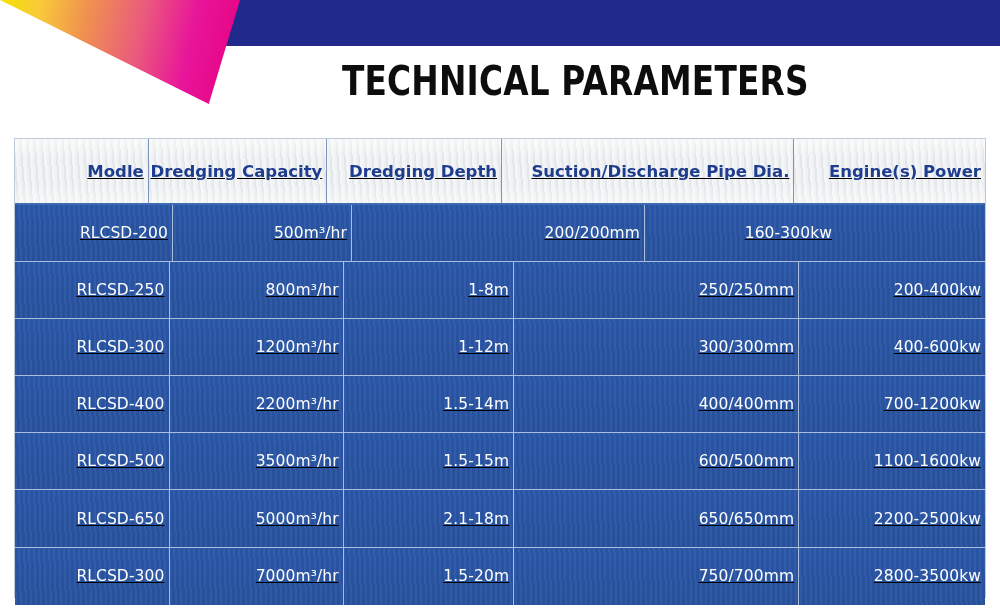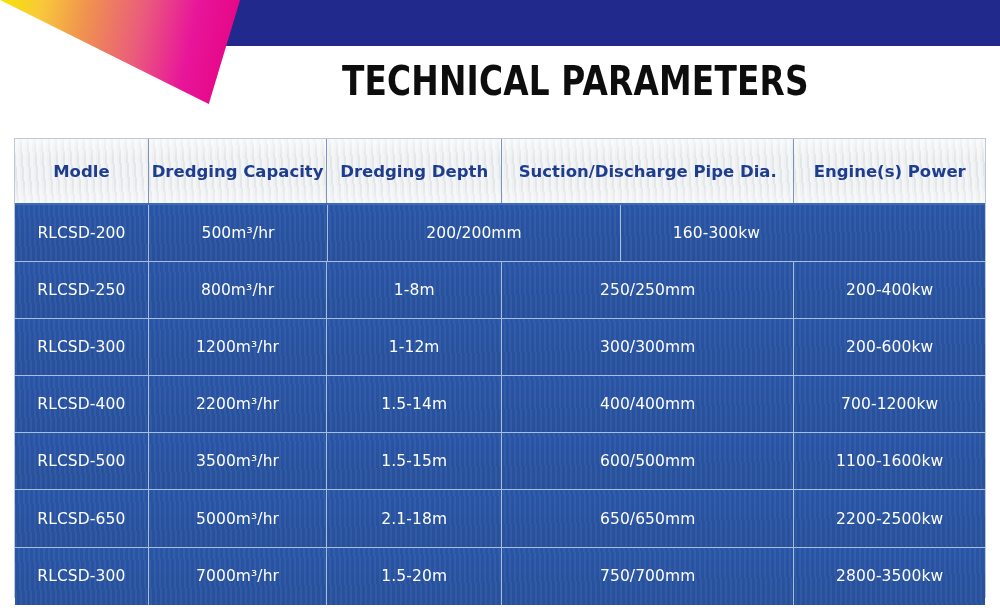--- a/index.html
+++ b/index.html
@@ -94,32 +94,34 @@
     border-bottom: 2px solid #3f6ab5;
   }
 
   .trow.body {
     background:
       repeating-linear-gradient(88deg,
           rgba(255,255,255,0.035) 0px, rgba(255,255,255,0.035) 2px,
           rgba(0,0,0,0.035) 2px, rgba(0,0,0,0.035) 5px),
       linear-gradient(180deg, #2b58ab 0%, #2a55a4 50%, #2953a0 100%);
     border-bottom: 1px solid #a9bedd;
+    padding-left: 24px;
   }
 
   .trow.body:last-child { border-bottom: none; }
 
   .tcell {
     display: flex;
     align-items: center;
-    justify-content: center;
+    justify-content: flex-end;
     text-align: center;
     border-right: 1px solid #a9bedd;
     padding: 0 4px;
     overflow: hidden;
+    text-decoration: underline;
   }
   .tcell:last-child { border-right: none; }
 
   .trow.header .tcell { border-right: 1px solid #7d93bb; }
   .trow.header .tcell:last-child { border-right: none; }
 
   
   .c0 { width: 134px; }
   .c1 { width: 179px; }
   .c2 { width: 175px; }
@@ -214,21 +216,21 @@
       <div class="tcell c1">
           <span class="td-text">1200m³/hr</span>
         </div>
       <div class="tcell c2">
           <span class="td-text">1-12m</span>
         </div>
       <div class="tcell c3">
           <span class="td-text">300/300mm</span>
         </div>
       <div class="tcell c4">
-          <span class="td-text">200-600kw</span>
+          <span class="td-text">400-600kw</span>
         </div>
     </div>
 
     <div class="trow body">
       <div class="tcell c0">
           <span class="td-text">RLCSD-400</span>
         </div>
       <div class="tcell c1">
           <span class="td-text">2200m³/hr</span>
         </div>

